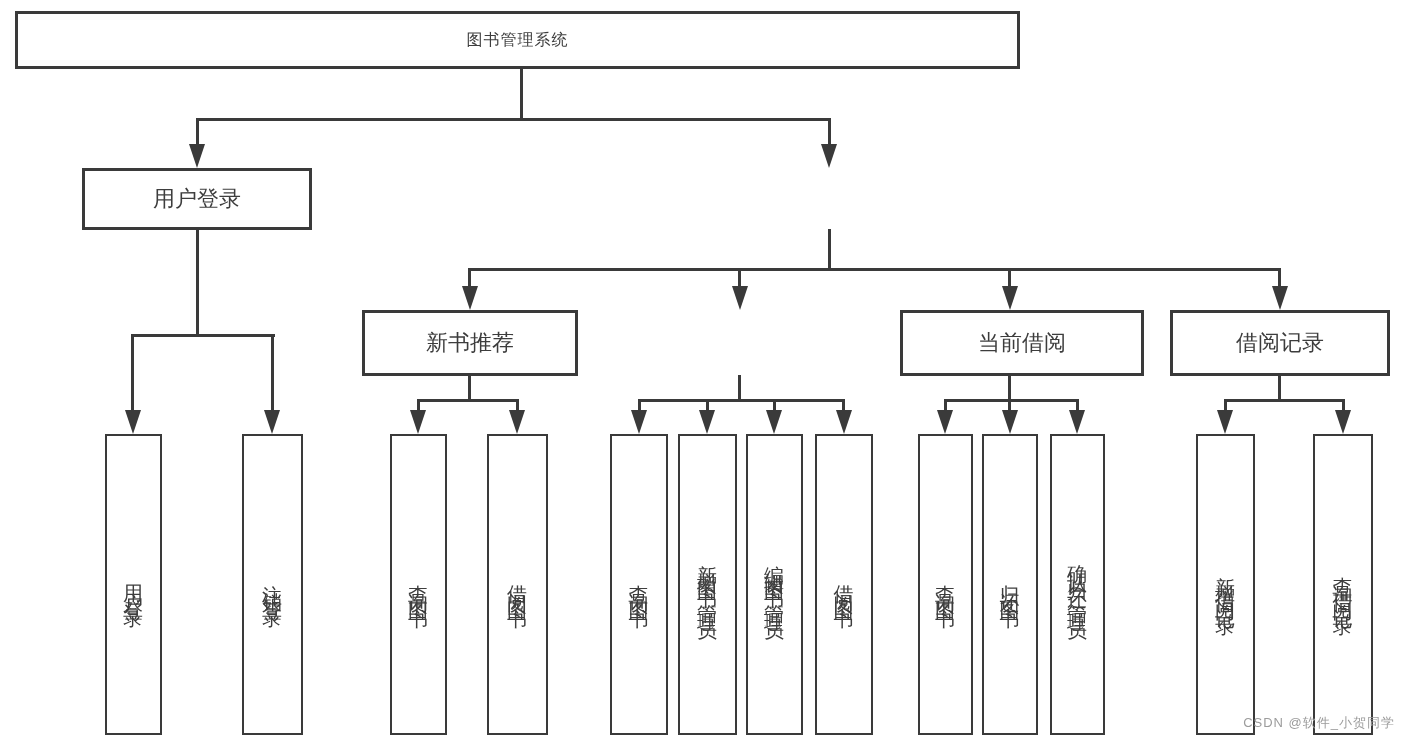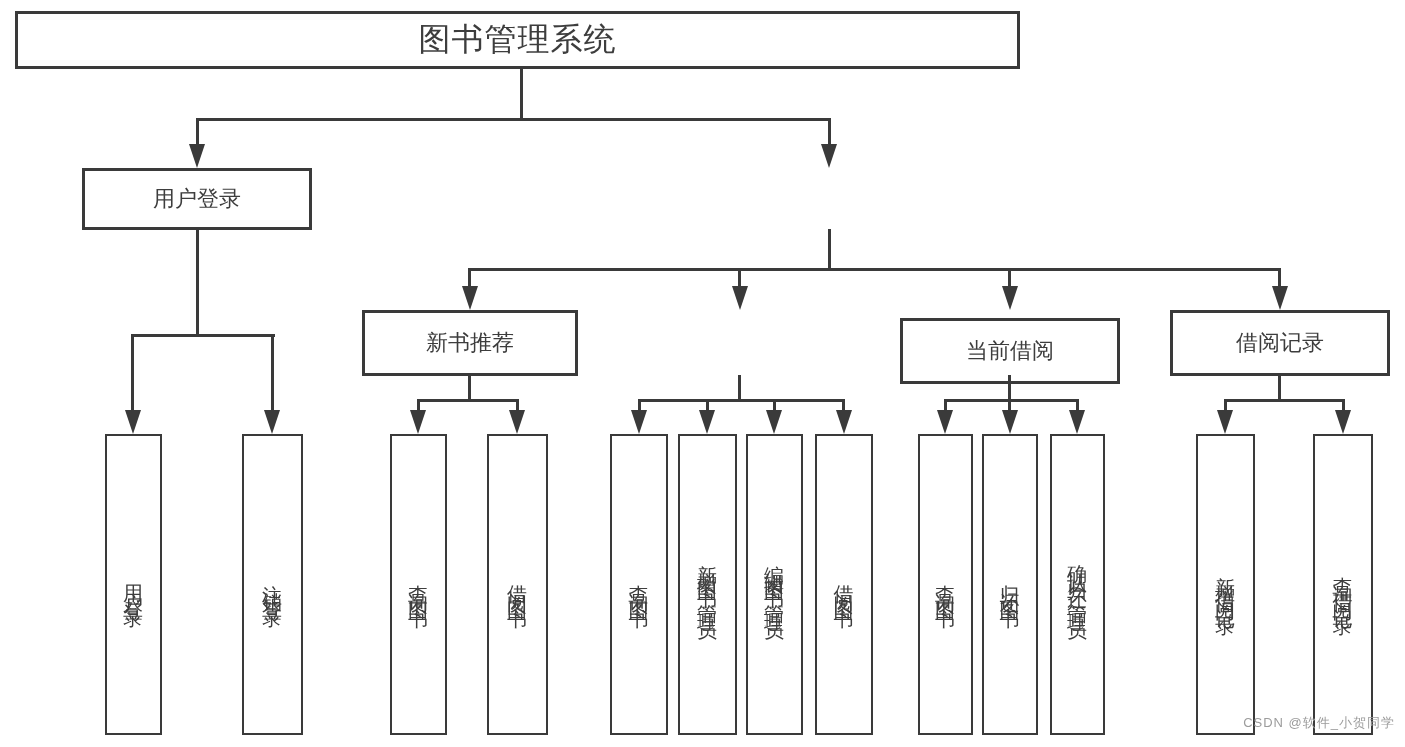--- a/index.html
+++ b/index.html
@@ -6,21 +6,21 @@
   #canvas {
     position:relative; width:1405px; height:747px; background:#ffffff;
     font-family:"Liberation Sans", sans-serif; color:#3d3d3d; overflow:hidden;
   }
   .box {
     position:absolute; box-sizing:border-box;
     border:3px solid #3a3a3a; background:#ffffff;
     display:flex; align-items:center; justify-content:center;
     font-size:22px; color:#3d3d3d; text-align:center;
   }
-  .root  { font-size:32px; letter-spacing:1px; }
+  .root  { font-size:16px; letter-spacing:1px; }
   .leaf  { top:434px; height:301px; border-width:2px; font-size:20px; }
   .vtext { writing-mode:vertical-rl; letter-spacing:8px; line-height:1; }
   .hline, .vline { position:absolute; background:#3a3a3a; }
   .hline { height:3px; }
   .vline { width:3px; }
   .arr {
     position:absolute; width:0; height:0;
     border-left:8px solid transparent; border-right:8px solid transparent;
     border-top:24px solid #3a3a3a;
   }
@@ -63,21 +63,21 @@
   <div class="vline" style="left:738px;top:268px;height:24px;"></div>
   <div class="arr" style="left:732px;top:286px;"></div>
   <div class="vline" style="left:1008px;top:268px;height:24px;"></div>
   <div class="arr" style="left:1002px;top:286px;"></div>
   <div class="vline" style="left:1278px;top:268px;height:24px;"></div>
   <div class="arr" style="left:1272px;top:286px;"></div>
 
   <div class="box" style="left:362px;top:310px;width:216px;height:66px;font-family:Liberation Serif, serif;">
     <span>新书推荐</span>
   </div>
-  <div class="box" style="left:900px;top:310px;width:220px;height:66px;margin-top:8px;">
+  <div class="box" style="left:900px;top:310px;width:244px;height:66px;">
     <span>当前借阅</span>
   </div>
   <div class="box" style="left:1170px;top:310px;width:220px;height:66px;">
     <span>借阅记录</span>
   </div>
 
   <div class="vline" style="left:468px;top:375px;height:27px;"></div>
   <div class="hline" style="left:417px;top:399px;width:102px;"></div>
   <div class="vline" style="left:417px;top:399px;height:16px;"></div>
   <div class="arr" style="left:410px;top:410px;"></div>

